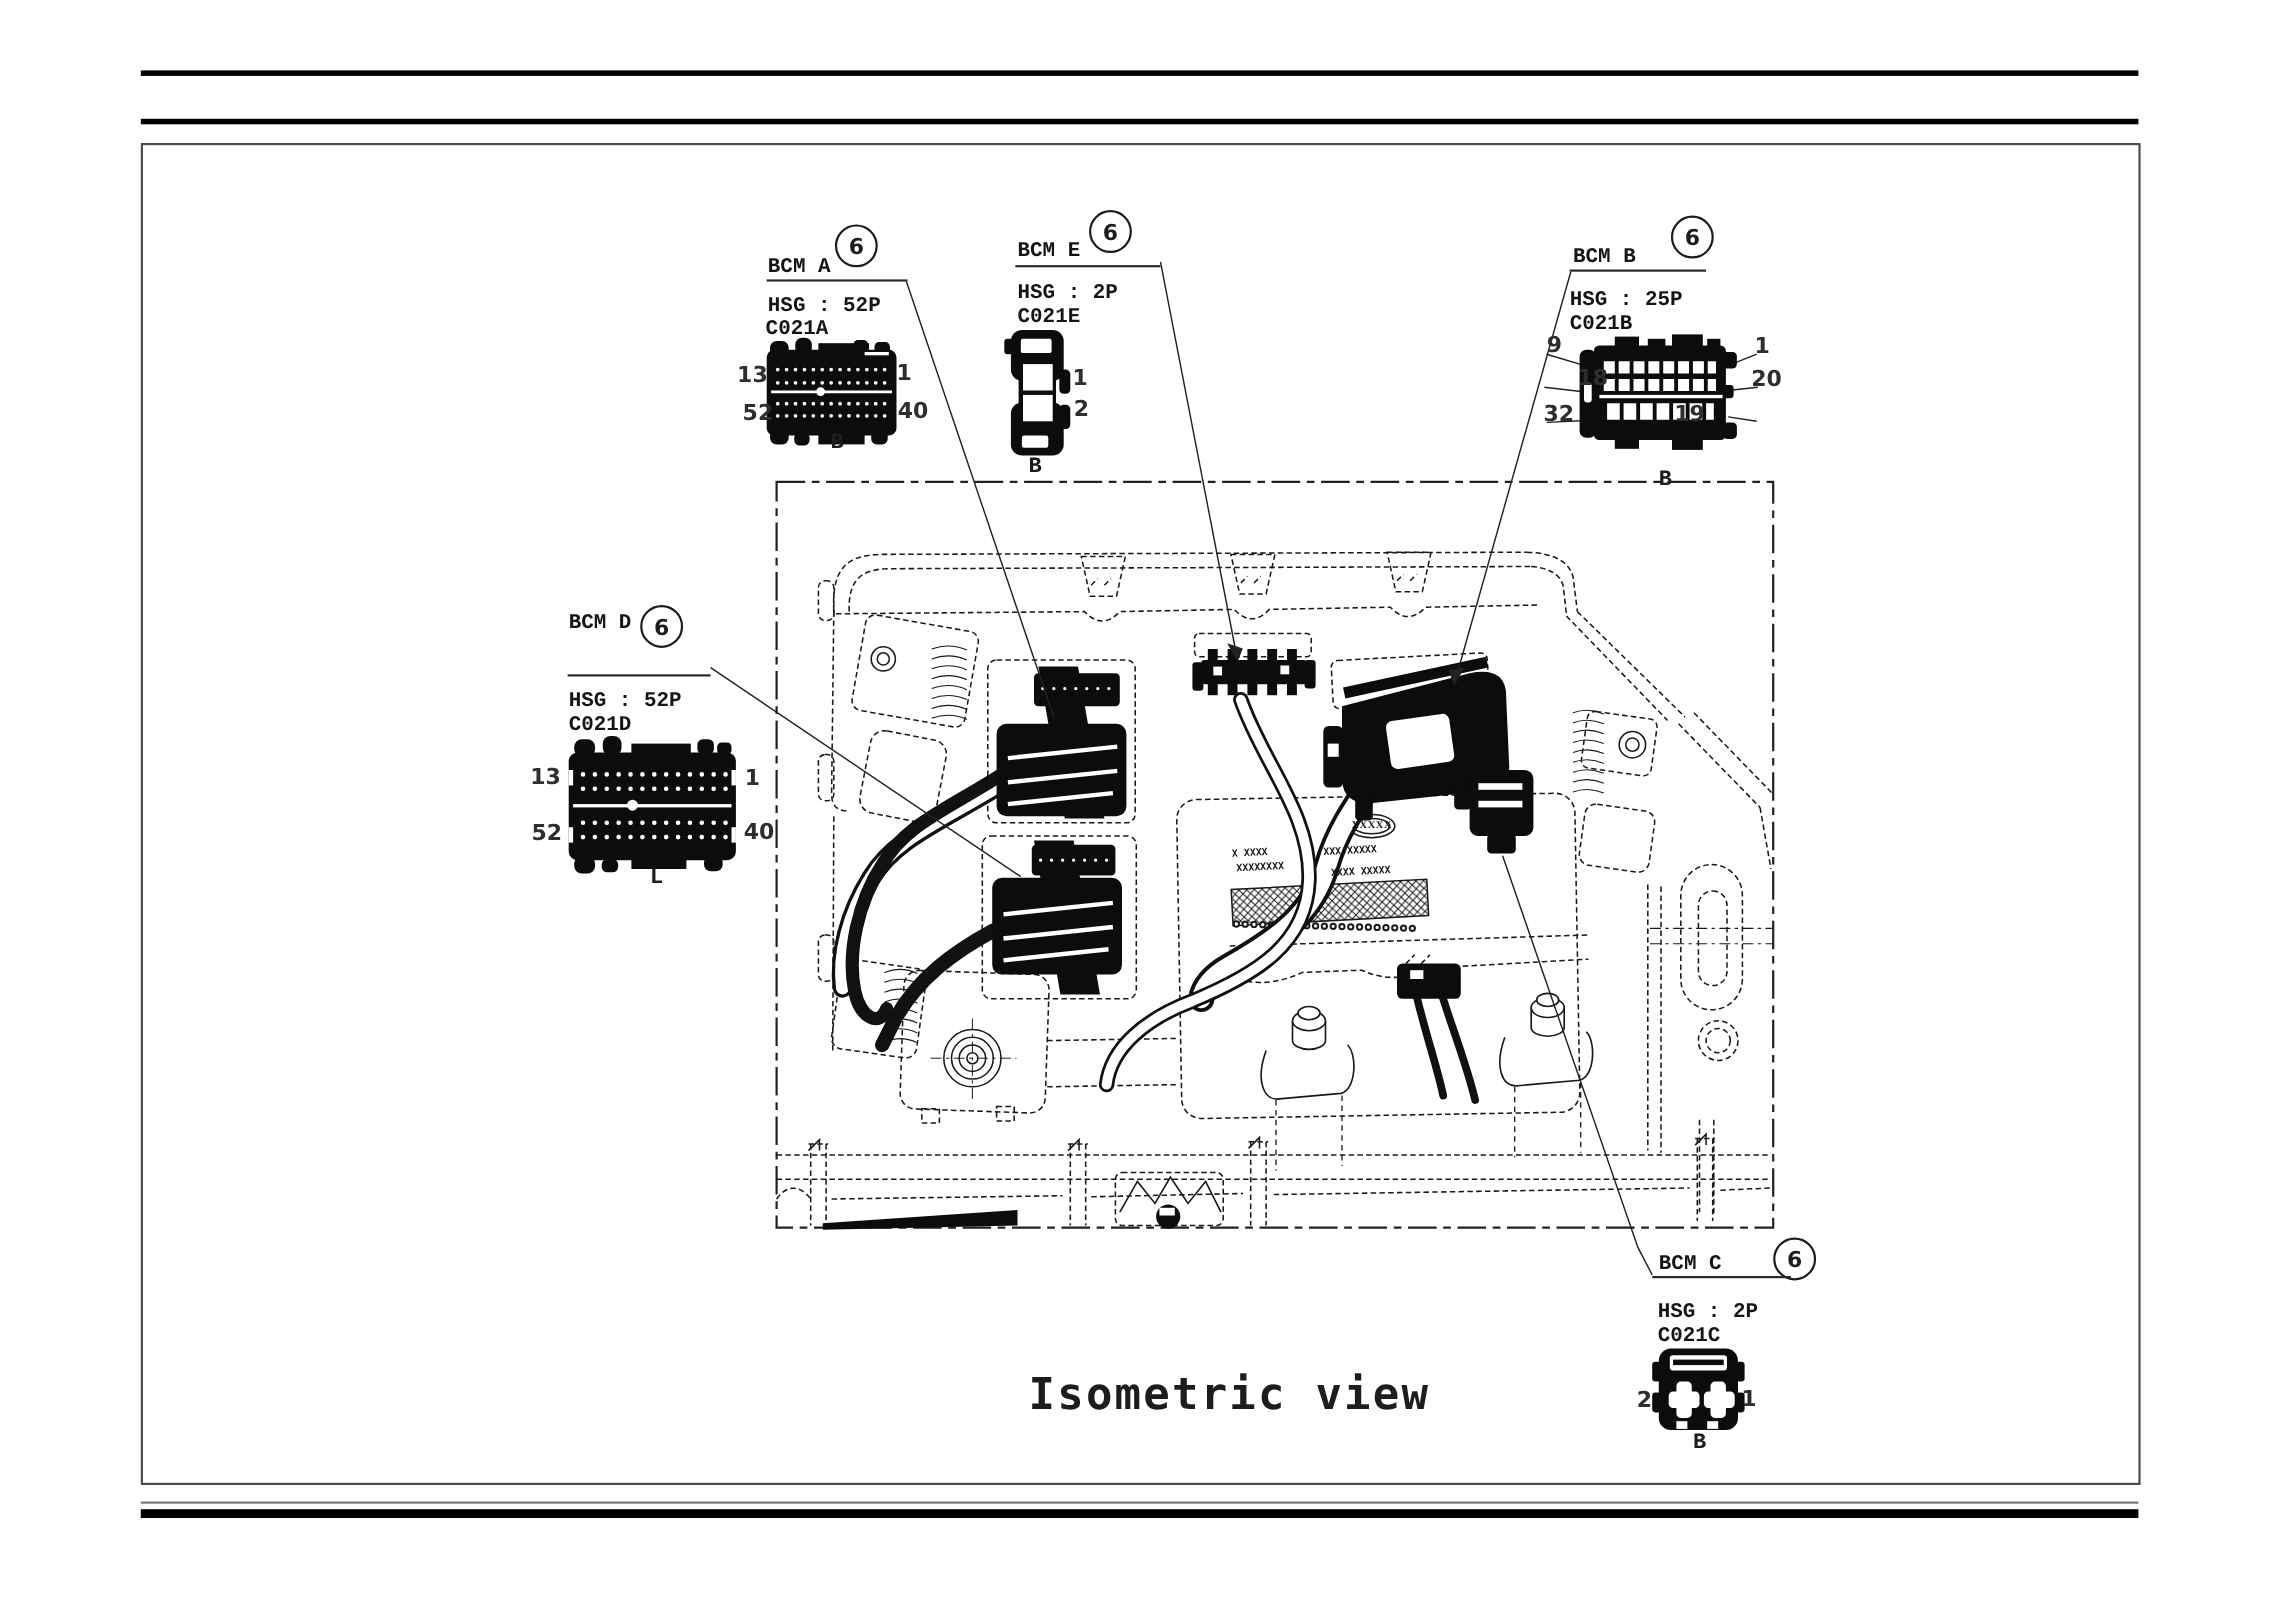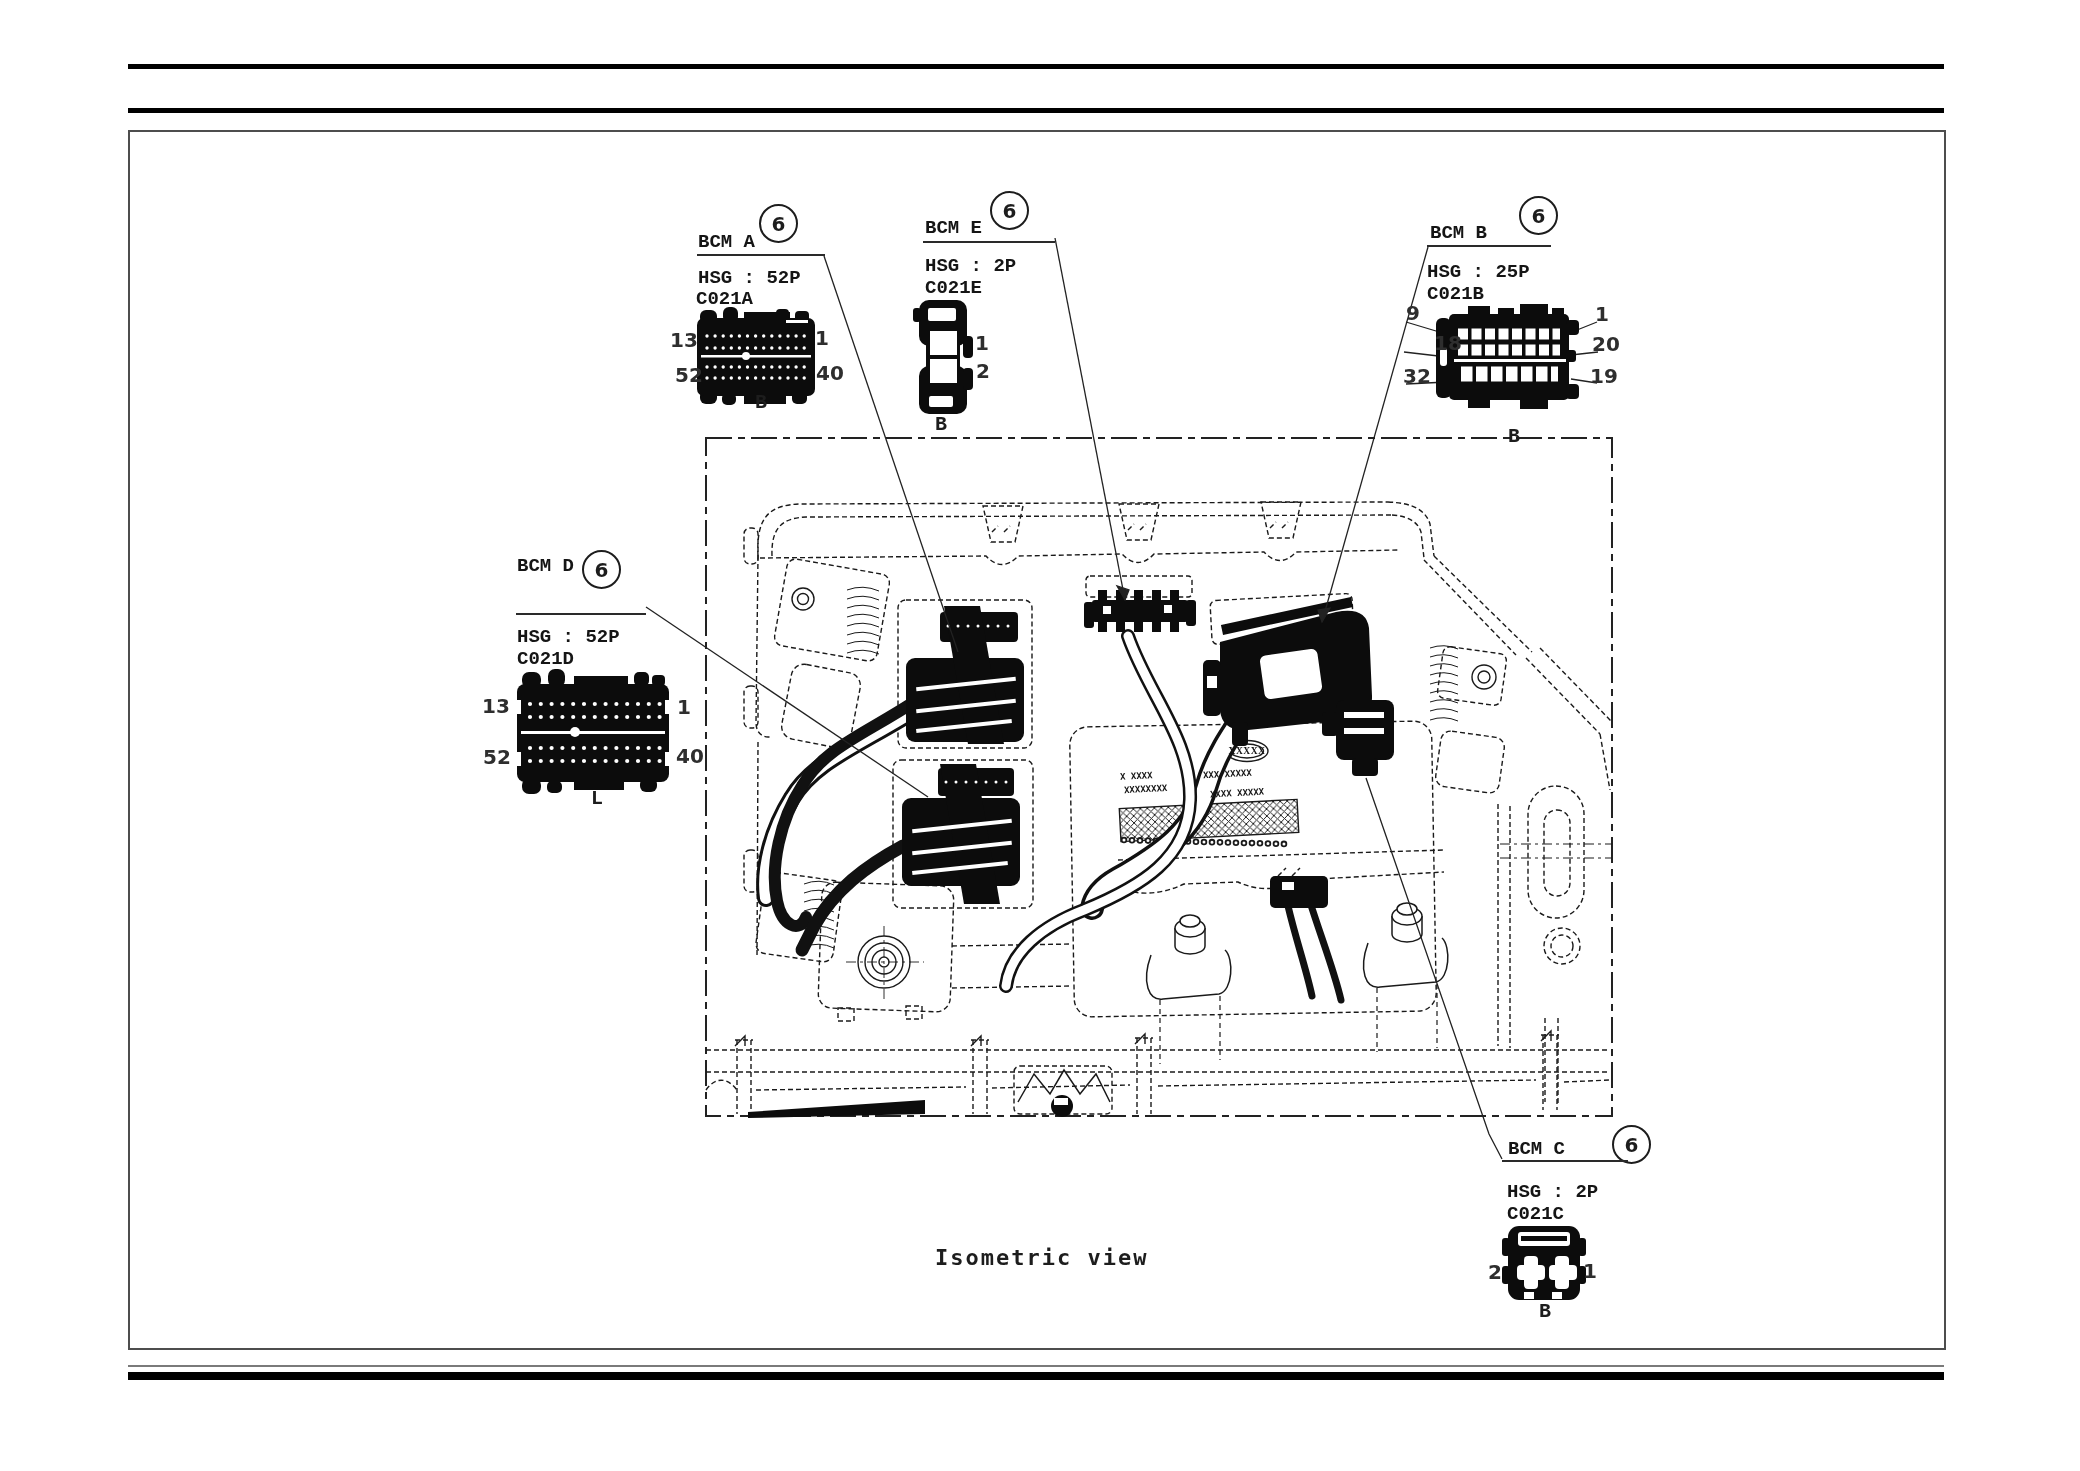--- a/index.html
+++ b/index.html
@@ -5,21 +5,21 @@
   html,body{margin:0;padding:0;background:#fff}
   .page{position:relative;width:2080px;height:1471px;background:#fff;overflow:hidden}
   .rule{position:absolute;background:#000}
   .mainbox{position:absolute;left:128px;top:130px;width:1814px;height:1216px;border:2px solid #4d4d4d;background:#fff}
   svg.art{position:absolute;left:0;top:0;z-index:1}
   .t{position:absolute;z-index:2;font-family:"Liberation Mono","DejaVu Sans Mono",monospace;font-weight:700;font-size:19px;line-height:1;color:#151515;white-space:pre}
   .num{position:absolute;z-index:2;transform:translate(-50%,-50%);font-family:"DejaVu Sans","Liberation Sans",sans-serif;font-weight:700;font-size:20px;line-height:1;color:#2e2e2e}
   .rowletter{position:absolute;z-index:2;transform:translate(-50%,-50%);font-family:"Liberation Mono","DejaVu Sans Mono",monospace;font-weight:700;font-size:20px;line-height:1;color:#1d1d1d}
   .circle6{position:absolute;z-index:2;width:35px;height:35px;border:2.5px solid #1d1d1d;border-radius:50%;background:#fff;display:flex;align-items:center;justify-content:center;font-family:"DejaVu Sans","Liberation Sans",sans-serif;font-weight:700;font-size:20px;color:#1d1d1d}
   .underline{position:absolute;z-index:2;height:2px;background:#2a2a2a}
-  .caption{position:absolute;z-index:2;font-family:"DejaVu Sans Mono","Liberation Mono",monospace;font-weight:600;font-size:22px;letter-spacing:2px;color:#1d1d1d;white-space:pre}
+  .caption{position:absolute;z-index:2;font-family:"DejaVu Sans Mono","Liberation Mono",monospace;font-weight:600;font-size:40px;letter-spacing:2px;color:#1d1d1d;white-space:pre}
   .tiny{position:absolute;z-index:2;font-family:"DejaVu Sans Mono",monospace;font-weight:700;font-size:9px;line-height:1;color:#151515;transform:rotate(-3deg);white-space:pre}
   .logo{position:absolute;z-index:2;transform:translate(-50%,-50%);font-family:"Liberation Serif","DejaVu Serif",serif;font-weight:700;font-size:9.5px;letter-spacing:.5px;color:#151515}
 </style>
 </head>
 <body>
 
 <div class="page">
 
   <div class="rule" style="left:128px;top:64px;width:1816px;height:5px"></div>
   <div class="rule" style="left:128px;top:108px;width:1816px;height:5px"></div>
@@ -346,21 +346,21 @@
     </div>
   <span class="t" style="left:1430px;top:224px">BCM B</span>
   <div class="underline" style="left:1427px;top:245px;width:124px"></div>
   <span class="t" style="left:1427px;top:263px">HSG : 25P</span>
   <span class="t" style="left:1427px;top:285px">C021B</span>
   <span class="num" style="left:1413px;top:313px">9</span>
   <span class="num" style="left:1602px;top:314px">1</span>
   <span class="num" style="left:1448px;top:343px">18</span>
   <span class="num" style="left:1606px;top:344px">20</span>
   <span class="num" style="left:1417px;top:376px">32</span>
-  <span class="num" style="left:1604px;top:376px">19</span>
+  <span class="num" style="left:1536px;top:376px">19</span>
   <span class="rowletter" style="left:1514px;top:437px">B</span>
 
   <div class="circle6" style="left:582px;top:550px">
       <span>6</span>
     </div>
   <span class="t" style="left:517px;top:557px">BCM D</span>
   <div class="underline" style="left:516px;top:613px;width:130px"></div>
   <span class="t" style="left:517px;top:628px">HSG : 52P</span>
   <span class="t" style="left:517px;top:650px">C021D</span>
   <span class="num" style="left:496px;top:706px">13</span>

